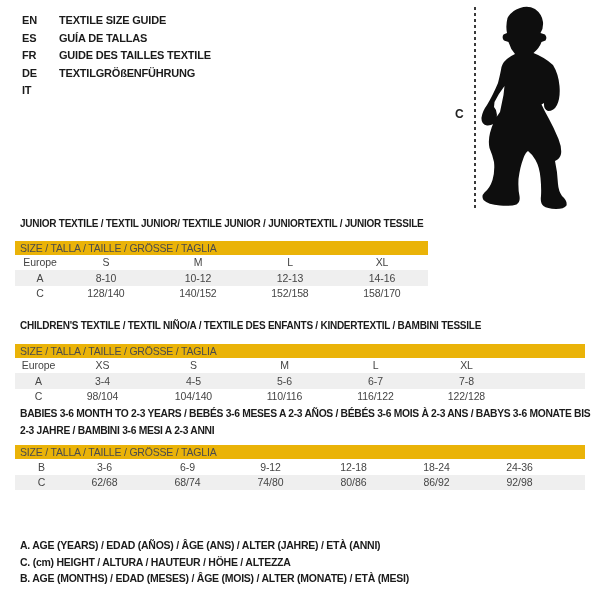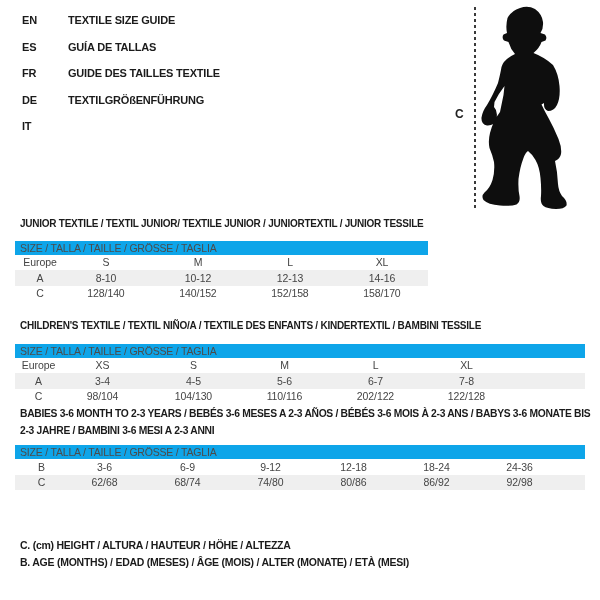--- a/index.html
+++ b/index.html
@@ -8,21 +8,21 @@
     position:relative; width:600px; height:600px; background:#ffffff;
     font-family:"Liberation Sans","DejaVu Sans",sans-serif;
     overflow:hidden;
   }
 
   
   .lang-block {
     position:absolute; left:22px; top:12px;
     display:grid; grid-template-columns:37px auto;
     font-size:11px; font-weight:700; color:#1b1b1b;
-    line-height:17.6px; letter-spacing:-0.2px; white-space:nowrap;gap:9px;
+    line-height:17.6px; letter-spacing:-0.2px; white-space:nowrap;
   }
 
   
   .height-line {
     position:absolute; left:474px; top:7px; width:2px; height:202px;
     background:repeating-linear-gradient(to bottom,#3a3a3a 0 3px,transparent 3px 6px);
   }
   .height-label {
     position:absolute; left:455px; top:107px;
     font-size:12px; font-weight:700; color:#222;
@@ -31,21 +31,21 @@
 
   
   .section { position:absolute; left:15px; }
   .section-title {
     font-size:10px; font-weight:700; color:#1b1b1b;
     letter-spacing:-0.25px; line-height:16.5px; padding-left:5px;
     white-space:nowrap;
   }
   .section-title.wrap { white-space:normal; width:578px; letter-spacing:-0.3px; font-size:10.3px; }
   .size-bar {
-    height:14px; line-height:14px; background:#0ea5e9; color:#4b4b4b;
+    height:14px; line-height:14px; background:#eab308; color:#4b4b4b;
     font-size:10.5px; letter-spacing:-0.2px; padding-left:5px; white-space:nowrap;
   }
   .mt11 { margin-top:8px; }
   .mt12 { margin-top:9px; }
   .mt7  { margin-top:6px; }
 
   table { border-collapse:collapse; table-layout:fixed; width:100%;
           font-size:10.5px; color:#454545; letter-spacing:-0.1px; }
   td { height:15.5px; text-align:center; padding:0; white-space:nowrap; overflow:hidden; }
   td.rowlabel { text-align:center; padding-left:5px; }
@@ -165,23 +165,23 @@
         <td>3-4</td>
         <td>4-5</td>
         <td>5-6</td>
         <td>6-7</td>
         <td>7-8</td>
         <td></td>
       </tr>
       <tr>
         <td class="rowlabel">C</td>
         <td>98/104</td>
-        <td>104/130</td>
+        <td>104/140</td>
         <td>110/116</td>
-        <td>202/122</td>
+        <td>116/122</td>
         <td>122/128</td>
         <td></td>
       </tr>
     </tbody>
       </table>
   </div>
 
   <div class="section" style="top:406px; width:570px;">
     <div class="section-title wrap">BABIES 3-6 MONTH TO 2-3 YEARS / BEBÉS 3-6 MESES A 2-3 AÑOS / BÉBÉS 3-6 MOIS À 2-3 ANS / BABYS 3-6 MONATE BIS 2-3 JAHRE / BAMBINI 3-6 MESI A 2-3 ANNI</div>
     <div class="size-bar mt7">SIZE / TALLA / TAILLE / GRÖSSE / TAGLIA</div>
@@ -215,17 +215,18 @@
         <td>80/86</td>
         <td>86/92</td>
         <td>92/98</td>
         <td></td>
       </tr>
     </tbody>
       </table>
   </div>
 
   <div class="footnotes">
+    <div>A. AGE (YEARS) / EDAD (AÑOS) / ÂGE (ANS) / ALTER (JAHRE) / ETÀ (ANNI)</div>
     <div>C. (cm) HEIGHT / ALTURA / HAUTEUR / HÖHE / ALTEZZA</div>
     <div>B. AGE (MONTHS) / EDAD (MESES) / ÂGE (MOIS) / ALTER (MONATE) / ETÀ (MESI)</div>
   </div>
 
 </div>
 
 </body></html>

